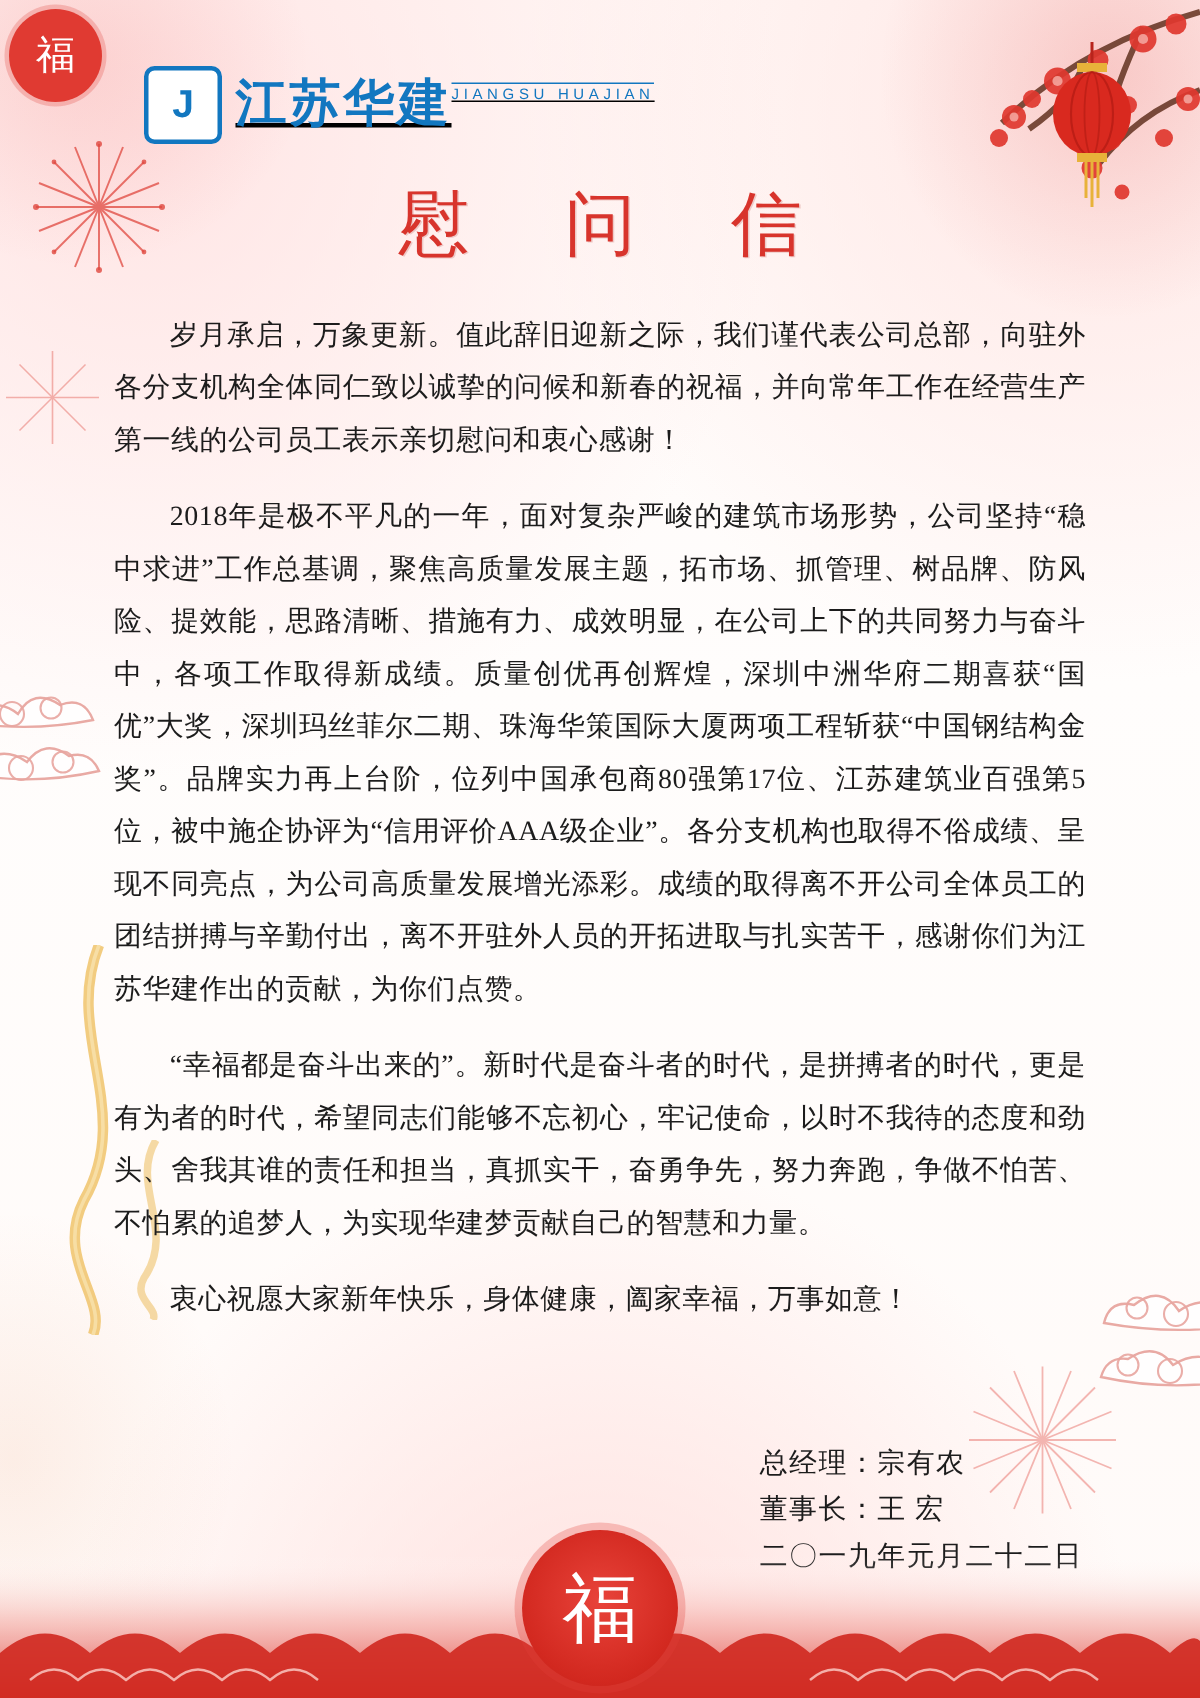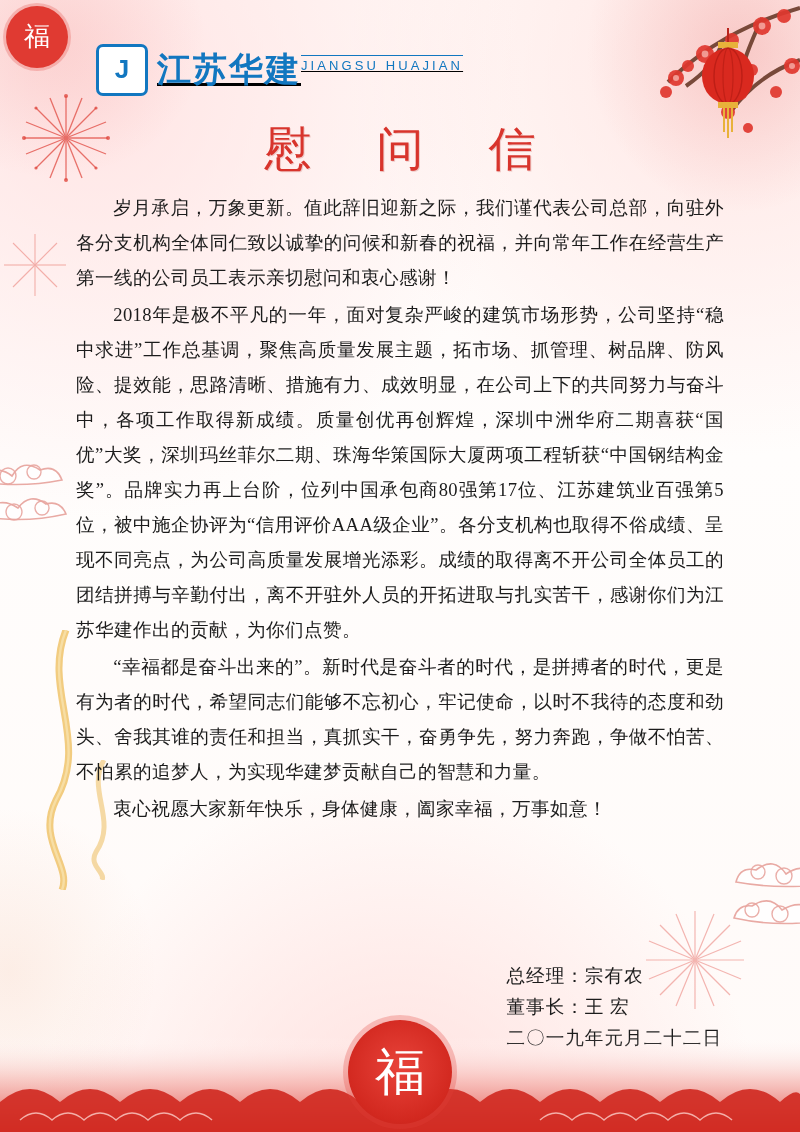--- a/index.html
+++ b/index.html
@@ -108,57 +108,57 @@
   .logo-cn {
     color: #1277c0;
     font-size: 34px;
     font-weight: bold;
     letter-spacing: 2px;
     line-height: 1.05;
     font-family: "Liberation Serif", serif;
   }
   .logo-en {
     color: #1277c0;
-    font-size: 13px;
+    font-size: 10px;
     letter-spacing: 3.1px;
     font-family: "Liberation Sans", sans-serif;
     margin-top: 3px;
     border-top: 1px solid #1277c0;
     padding-top: 2px;
     text-align: center;
   }
 
   
   .doc-title {
     position: absolute;
     left: 0; right: 0; top: 118px;
     text-align: center;
     font-size: 47px;
     letter-spacing: 26px;
     text-indent: 26px;
     color: #d8342c;
-    font-family: Liberation Sans, sans-serif;
+    font-family: Liberation Serif, serif;
     font-weight: normal;
     text-shadow: 1px 1px 0 rgba(160,20,15,0.18);
   }
 
   
   .body-wrap {
     position: absolute;
     left: 76px;
     top: 190px;
     width: 648px;
   }
   .para {
     font-size: 18.6px;
     line-height: 35px;
     color: #1c1c1c;
     text-align: justify;
     text-indent: 2em;
-    margin: 0 0 2px 0;
+    margin: 16px 0 2px 0;
     letter-spacing: 0.4px;
     font-family: "Liberation Serif", "DejaVu Serif", serif;
   }
 
   
   .signature {
     position: absolute;
     right: 78px;
     top: 960px;
     text-align: left;

